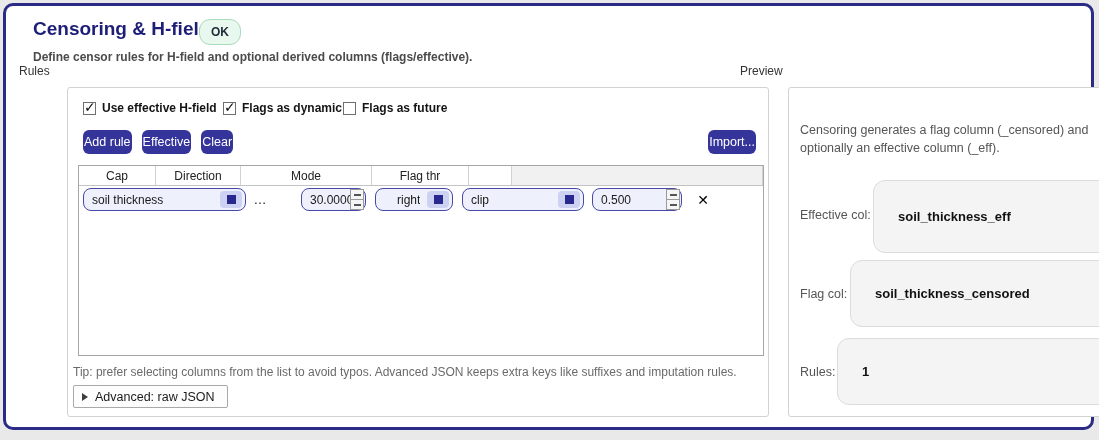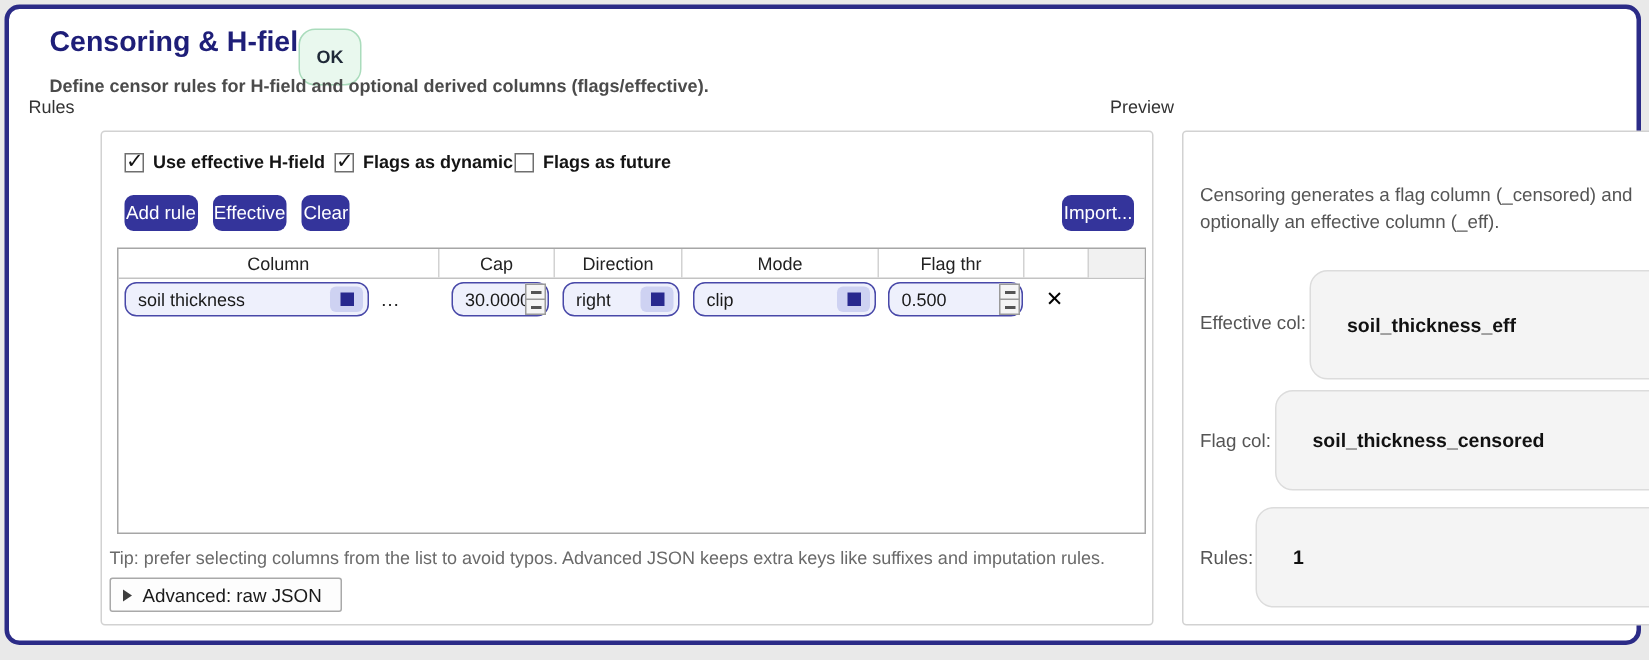--- a/index.html
+++ b/index.html
@@ -4,21 +4,21 @@
 <style>
   * { margin:0; padding:0; box-sizing:border-box; }
   html,body { width:1099px; height:440px; background:#e9e9e9; font-family:"Liberation Sans","DejaVu Sans",sans-serif; }
   .window {
     position:absolute; left:3px; top:3px; width:1091px; height:427px;
     background:#ffffff; border:3px solid #2b2b87; border-radius:10px;
   }
   
   .title { position:absolute; left:27px; top:12px; font-size:19px; font-weight:bold; color:#1e1e78; }
   .badge {
-    position:absolute; left:193px; top:13px; padding:11px 11px;
+    position:absolute; left:193px; top:13px; padding:5px 11px;
     background:#e9f8ee; border:1px solid #aadcbc; border-radius:11px;
     font-size:12px; font-weight:bold; color:#1f2937;
   }
   .subtitle { position:absolute; left:27px; top:44px; font-size:12px; color:#4b4b4b;font-weight:bold; }
   
   .group-label { position:absolute; font-size:12px; color:#333; }
   .groupbox { position:absolute; border:1px solid #d2d2d2; border-radius:3px; background:#fff;margin-left:48px; }
   #rules-box   { left:13px; top:81px; width:702px; height:330px; }
   #preview-box { left:734px; top:81px; width:349px; height:330px; }
   
@@ -111,21 +111,20 @@
 
     <div class="btn-row">
       <button class="btn">Add rule</button>
       <button class="btn">Effective</button>
       <button class="btn">Clear</button>
     </div>
     <button class="btn" id="import-btn">Import...</button>
 
     <div class="rule-table">
       <div class="thead">
-        <div class="th" style="width:214px;">Column</div>
         <div class="th" style="width:77px;">Cap</div>
         <div class="th" style="width:85px;">Direction</div>
         <div class="th" style="width:131px;">Mode</div>
         <div class="th" style="width:97px;">Flag thr</div>
         <div class="th" style="width:43px;"></div>
         <div class="th th-filler"></div>
       </div>
 
       <div class="trow">
         <div class="field" style="left:4px; width:163px;">
@@ -141,21 +140,21 @@
           <span class="spin-btns">
             <span class="sb">
                 <span class="bar"></span>
               </span>
             <span class="sb">
                 <span class="bar"></span>
               </span>
           </span>
         </div>
 
-        <div class="field" style="left:296px; width:78px;">
+        <div class="field" style="left:296px; width:78px;padding-left:13px;">
           <span class="txt">right</span>
           <span class="combo-ind">
               <span class="sq"></span>
             </span>
         </div>
 
         <div class="field" style="left:383px; width:122px;">
           <span class="txt">clip</span>
           <span class="combo-ind">
               <span class="sq"></span>

